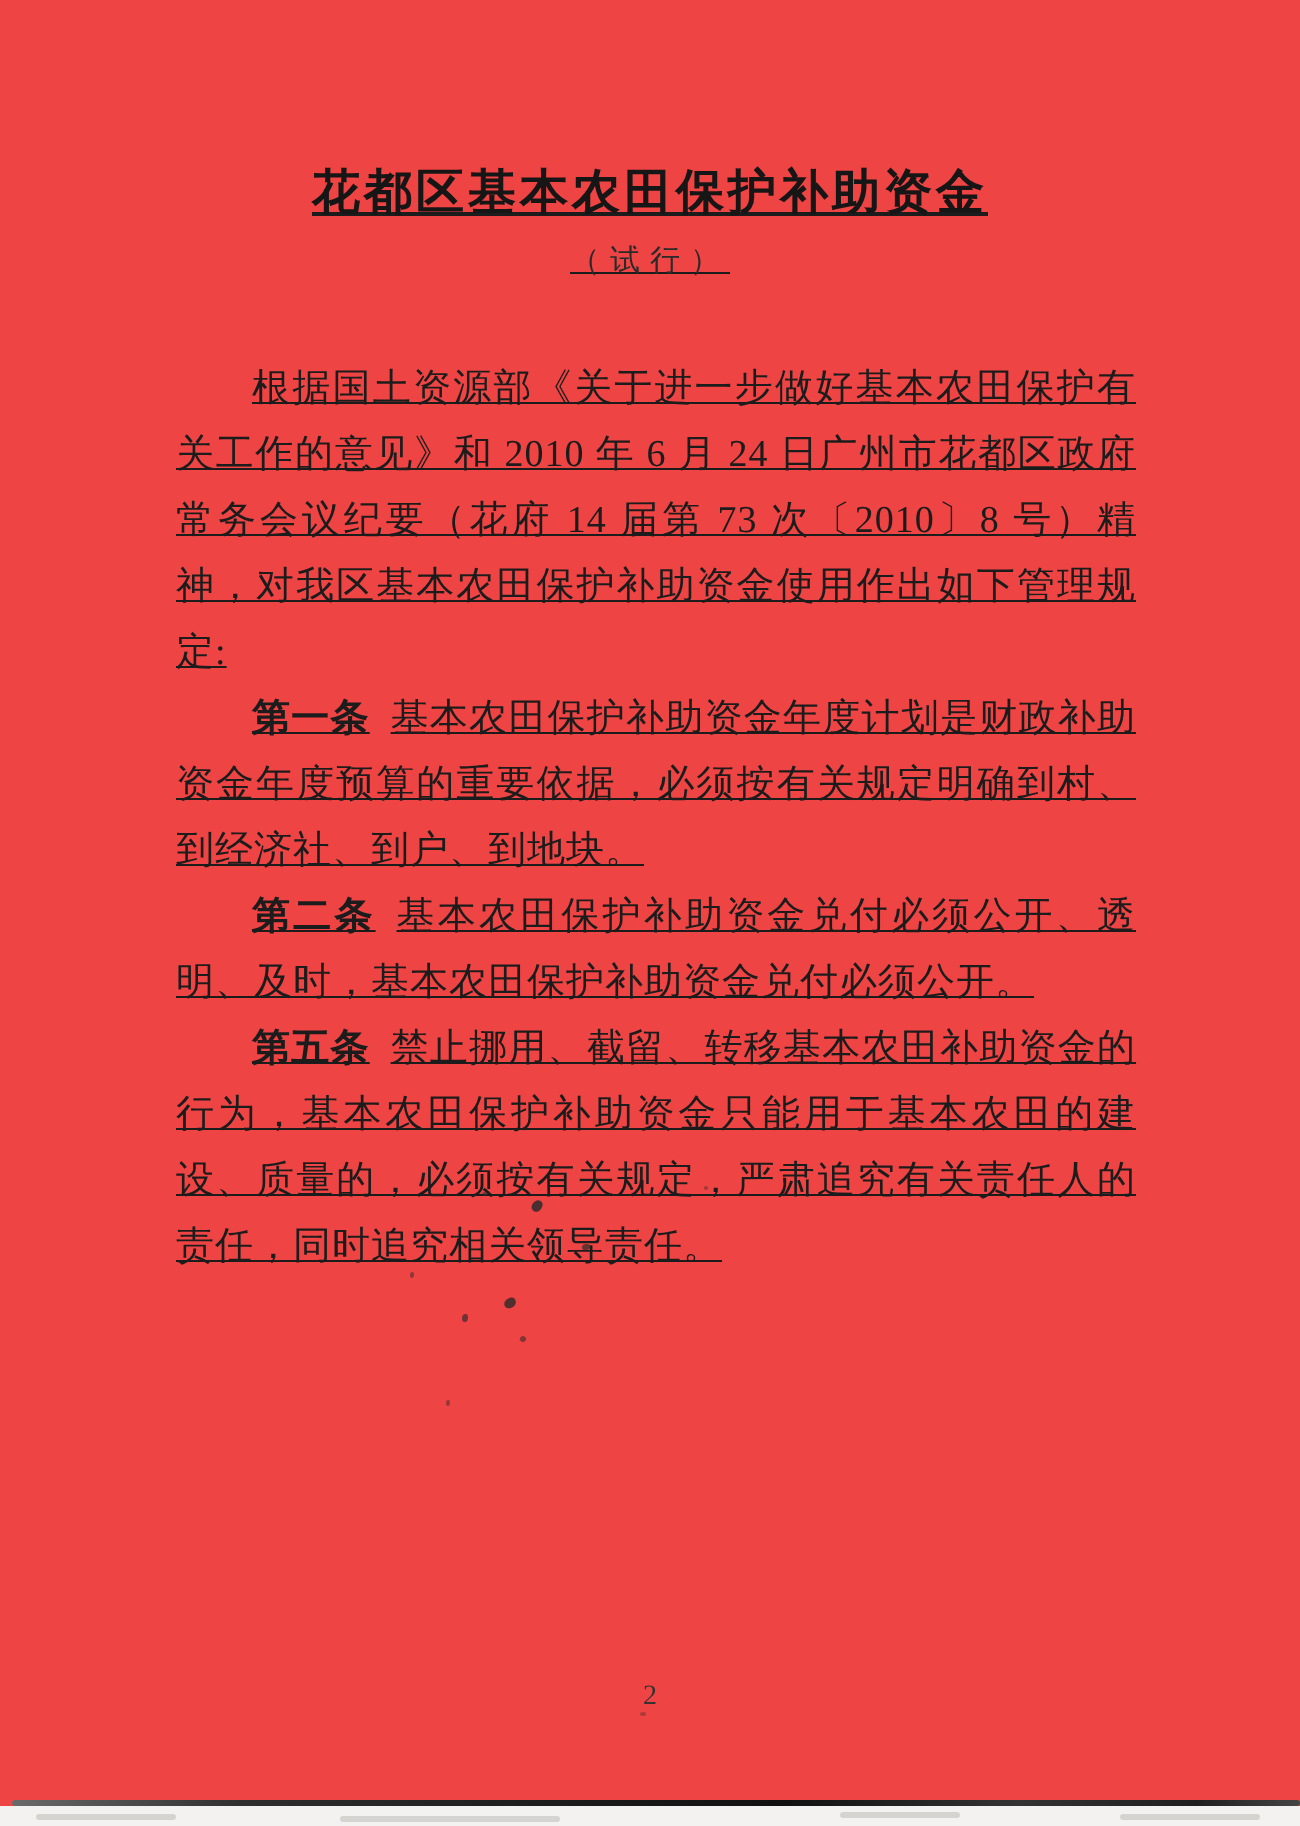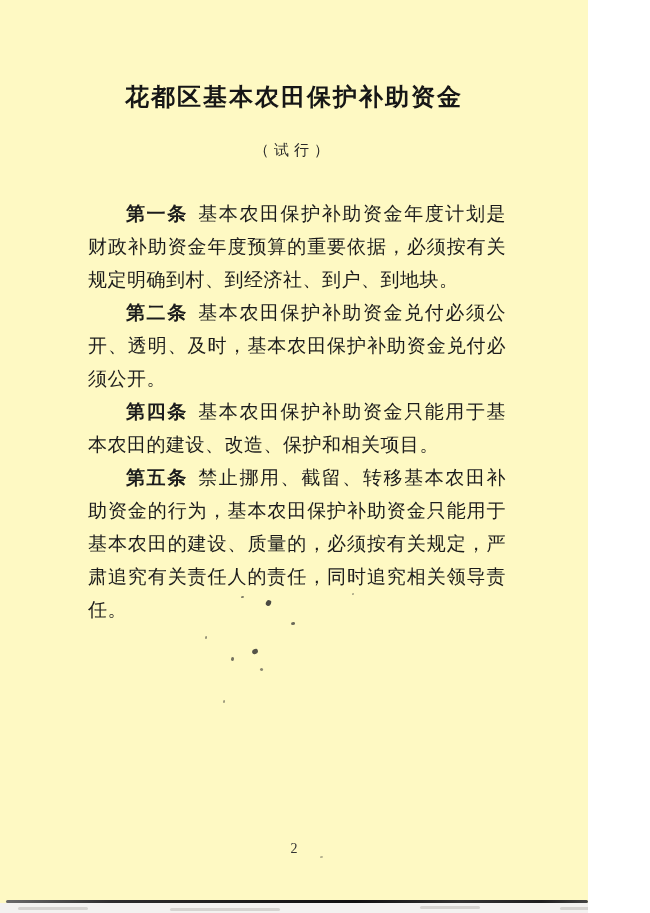--- a/index.html
+++ b/index.html
@@ -1,38 +1,39 @@
 <!DOCTYPE html>
 <html><head>
 <meta charset="utf-8">
 <style>
   html, body { margin: 0; padding: 0; background: #ffffff; }
   .page {
     position: relative;
-    width: 588px;
+    width: 650px;
     height: 913px;
-    background: #fef9c3;
+    background: #ef4444;
     overflow: hidden;
     font-family: "Liberation Serif", serif;
     color: #1c1c1c;
     box-sizing: border-box;
+    text-decoration: underline;
   }
   .title-block {
     padding-top: 76px;
     text-align: center;
   }
   .title-line {
     font-size: 24px;
     font-weight: bold;
     letter-spacing: 2px;
     line-height: 42px;
     color: #161616;
   }
   .subtitle {
-    margin-top: 21px;
+    margin-top: 2px;
     font-size: 15px;
     letter-spacing: 5px;
     line-height: 22px;
     color: #2a2a2a;
   }
   .body-text {
     margin: 36px 82px 0 88px;
     text-align: justify;
     font-size: 19px;
     line-height: 33px;
@@ -108,27 +109,27 @@
 
 <div class="page">
 
   <div class="title-block">
     <div class="title-line">花都区基本农田保护补助资金</div>
     <div class="subtitle">（试行）</div>
   </div>
 
   <div class="body-text">
     <p class="para">
+      <span class="para-label"></span><span>根据国土资源部《关于进一步做好基本农田保护有关工作的意见》和 2010 年 6 月 24 日广州市花都区政府常务会议纪要（花府 14 届第 73 次〔2010〕8 号）精神，对我区基本农田保护补助资金使用作出如下管理规定:</span>
+    </p>
+    <p class="para">
       <span class="para-label">第一条</span><span>基本农田保护补助资金年度计划是财政补助资金年度预算的重要依据，必须按有关规定明确到村、到经济社、到户、到地块。</span>
     </p>
     <p class="para">
       <span class="para-label">第二条</span><span>基本农田保护补助资金兑付必须公开、透明、及时，基本农田保护补助资金兑付必须公开。</span>
-    </p>
-    <p class="para">
-      <span class="para-label">第四条</span><span>基本农田保护补助资金只能用于基本农田的建设、改造、保护和相关项目。</span>
     </p>
     <p class="para">
       <span class="para-label">第五条</span><span>禁止挪用、截留、转移基本农田补助资金的行为，基本农田保护补助资金只能用于基本农田的建设、质量的，必须按有关规定，严肃追究有关责任人的责任，同时追究相关领导责任。</span>
     </p>
   </div>
 
   <div class="page-number">2</div>
 
   <div class="speck s1"></div>
   <div class="speck s2"></div>

